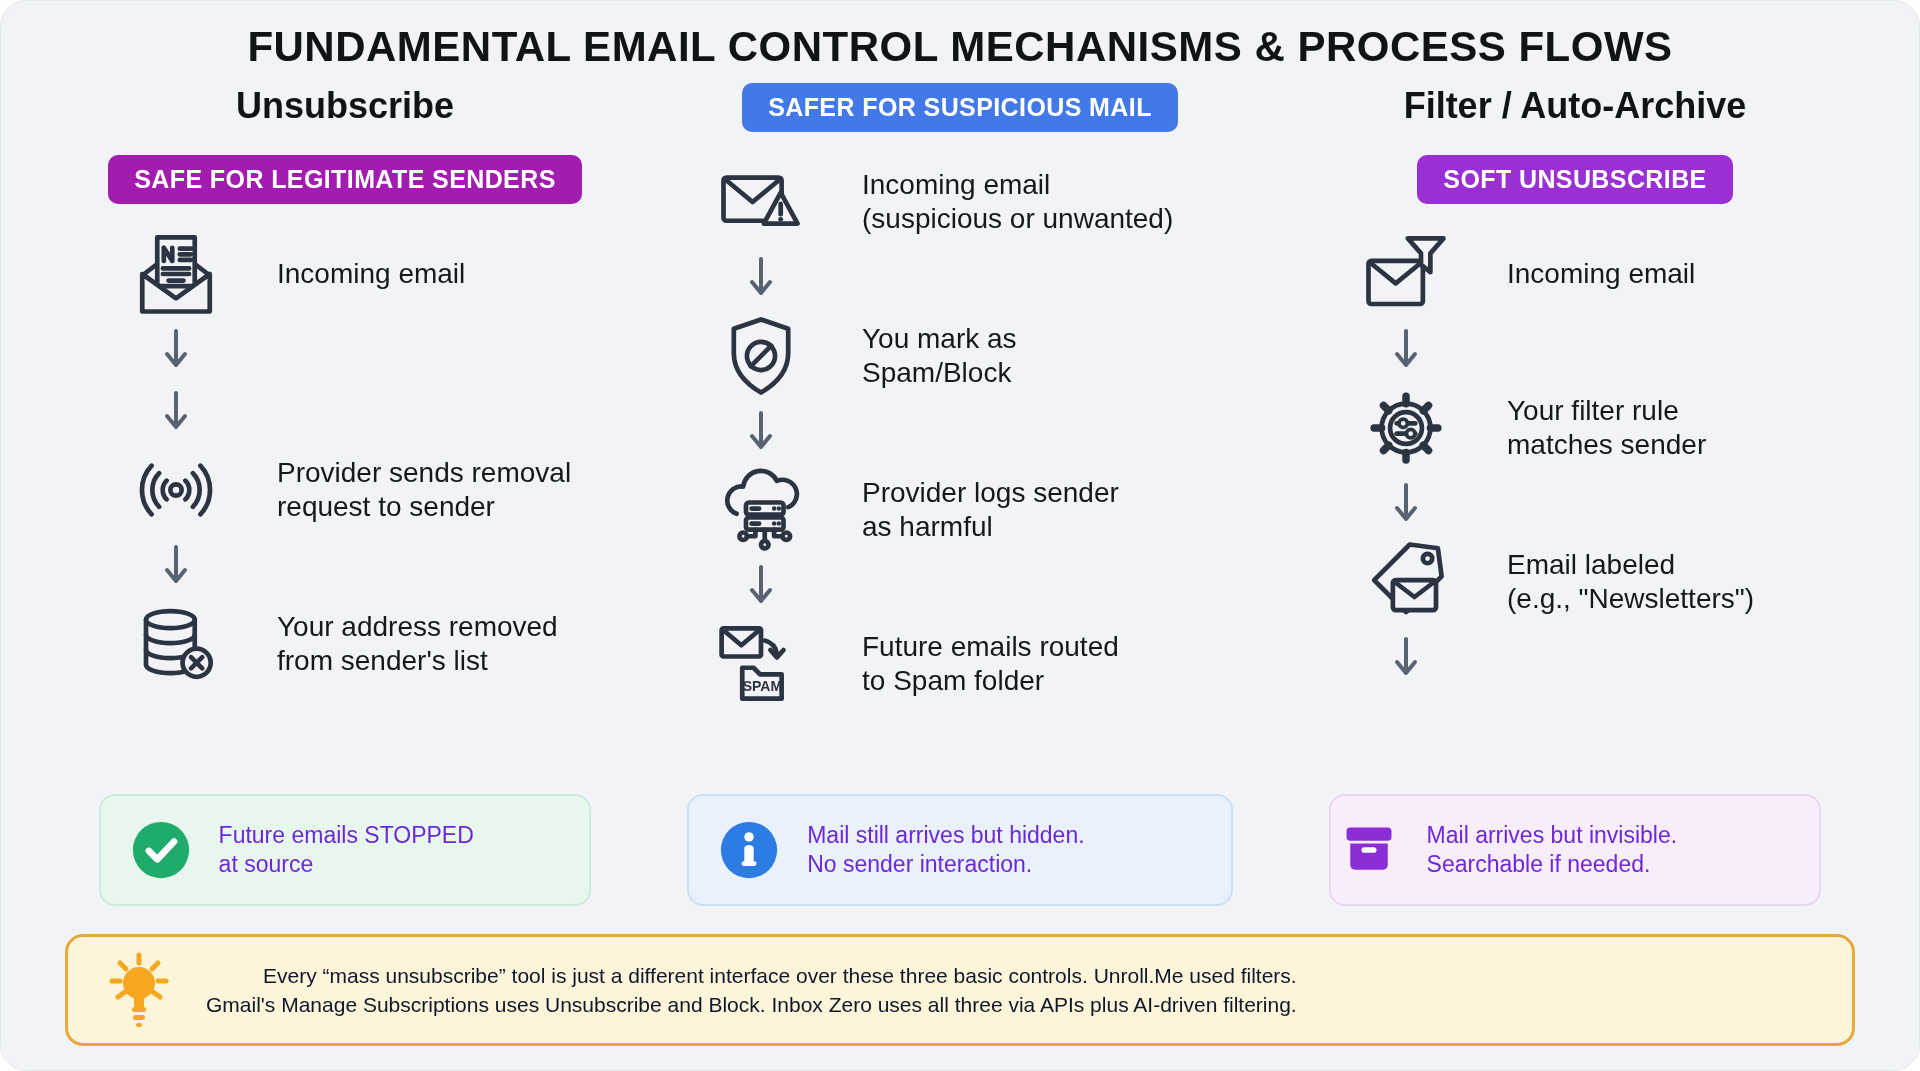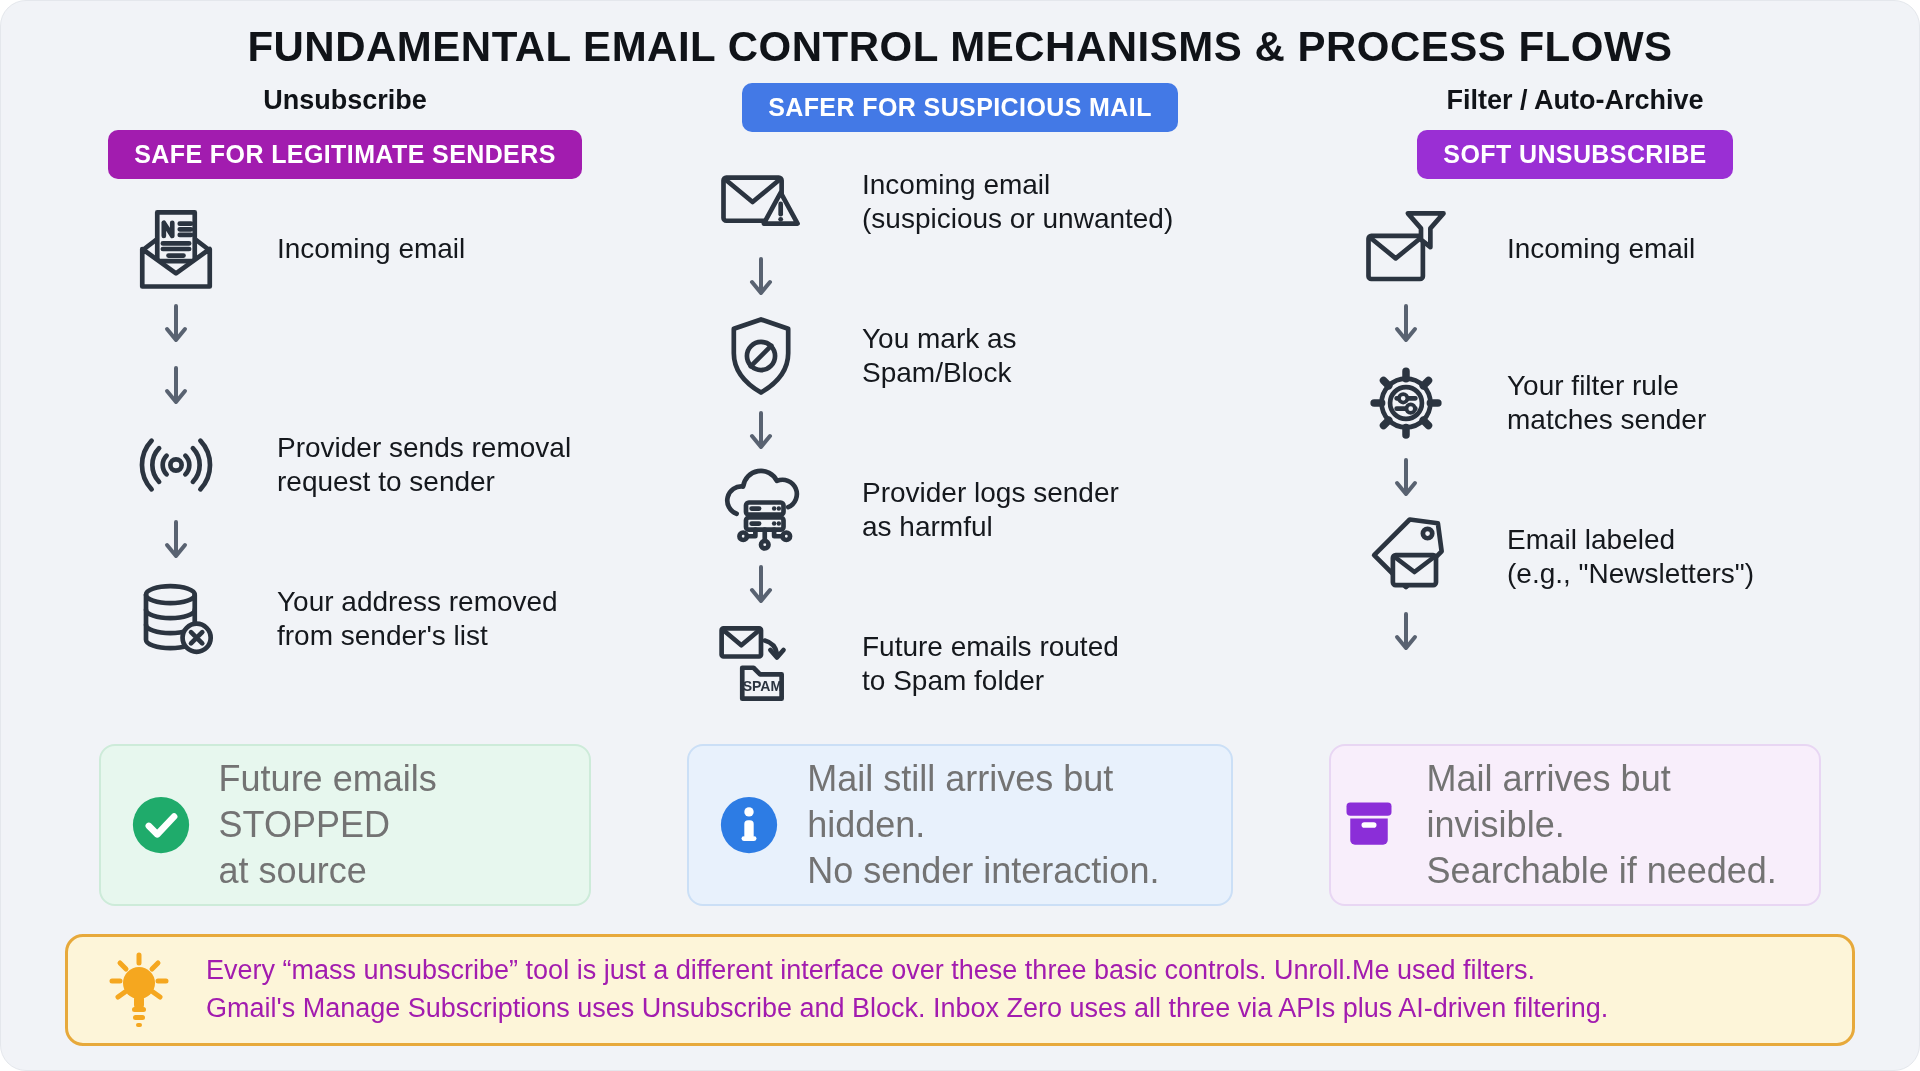--- a/index.html
+++ b/index.html
@@ -7,21 +7,21 @@
     width:1920px;height:1071px;box-sizing:border-box;
     background:#f1f3f7;border-radius:26px;border:1px solid #e4e7ec;
     padding:14px 64px 24px;display:flex;flex-direction:column;overflow:hidden;
   }
   .title{
     text-align:center;font-size:42px;font-weight:bold;color:#101318;
     letter-spacing:.5px;margin:8px 0 12px;
   }
   .columns{flex:1;display:grid;grid-template-columns:560px 620px 560px;justify-content:space-between;}
   .column{display:flex;flex-direction:column;}
-  .col-header{text-align:center;font-size:27px;font-weight:bold;color:#101318;margin:2px 0 14px;}
+  .col-header{text-align:center;font-size:36px;font-weight:bold;color:#101318;margin:2px 0 28px;}
   .badge{
     align-self:center;color:#fff;font-weight:bold;font-size:25px;letter-spacing:.4px;
     padding:10px 26px;border-radius:10px;margin-bottom:24px;white-space:nowrap;
   }
   .col-green .badge{background:#a21caf;}
   .col-blue  .badge{background:#4379e6;}
   .col-purple .badge{background:#9a2fd4;}
   .steps{display:flex;flex-direction:column;}
   .step{display:flex;align-items:center;min-height:92px;}
   .icon-cell{width:150px;margin-left:36px;flex:none;display:flex;justify-content:center;align-items:center;}
@@ -31,28 +31,28 @@
   .arrow-row svg{width:30px;height:44px;}
   .result{
     margin-top:auto;align-self:center;width:88%;box-sizing:border-box;
     display:flex;align-items:center;gap:28px;min-height:112px;
     border-radius:16px;padding:10px 30px;border:2px solid;
   }
   .col-green .result{background:#e7f7ee;border-color:#cdebd9;}
   .col-blue  .result{background:#e8f1fc;border-color:#cbdff6;}
   .col-purple .result{background:#f8eefb;border-color:#e8d6f3;padding-left:8px;}
   .result-icon{flex:none;width:60px;height:60px;}
-  .result-label{font-size:36px;color:#737373;line-height:1.28;white-space:pre-line;}
+  .result-label{font-size:23px;color:#6d28d9;line-height:1.28;white-space:pre-line;}
   .note{
     margin-top:28px;display:flex;align-items:center;gap:30px;
     background:#fdf5d9;border:3px solid #e7a93b;border-radius:18px;
     padding:12px 34px;min-height:108px;box-sizing:border-box;
   }
   .note-icon{flex:none;width:74px;height:82px;}
-  .note-text{font-size:27px;color:#a21caf;line-height:1.4;white-space:pre-line;}
+  .note-text{font-size:21px;color:#0f172a;line-height:1.4;white-space:pre-line;text-align:right;}
   
   .li{stroke:#2b3440;stroke-width:5;fill:none;stroke-linecap:round;stroke-linejoin:round;}
   .li .bg{fill:#f1f3f7;}
   .li .dot{fill:#2b3440;stroke:none;}
   .arrow-glyph{stroke:#596271;stroke-width:4;fill:none;stroke-linecap:round;stroke-linejoin:round;}
 </style>
 </head>
 <body>
 
 <div class="canvas">

